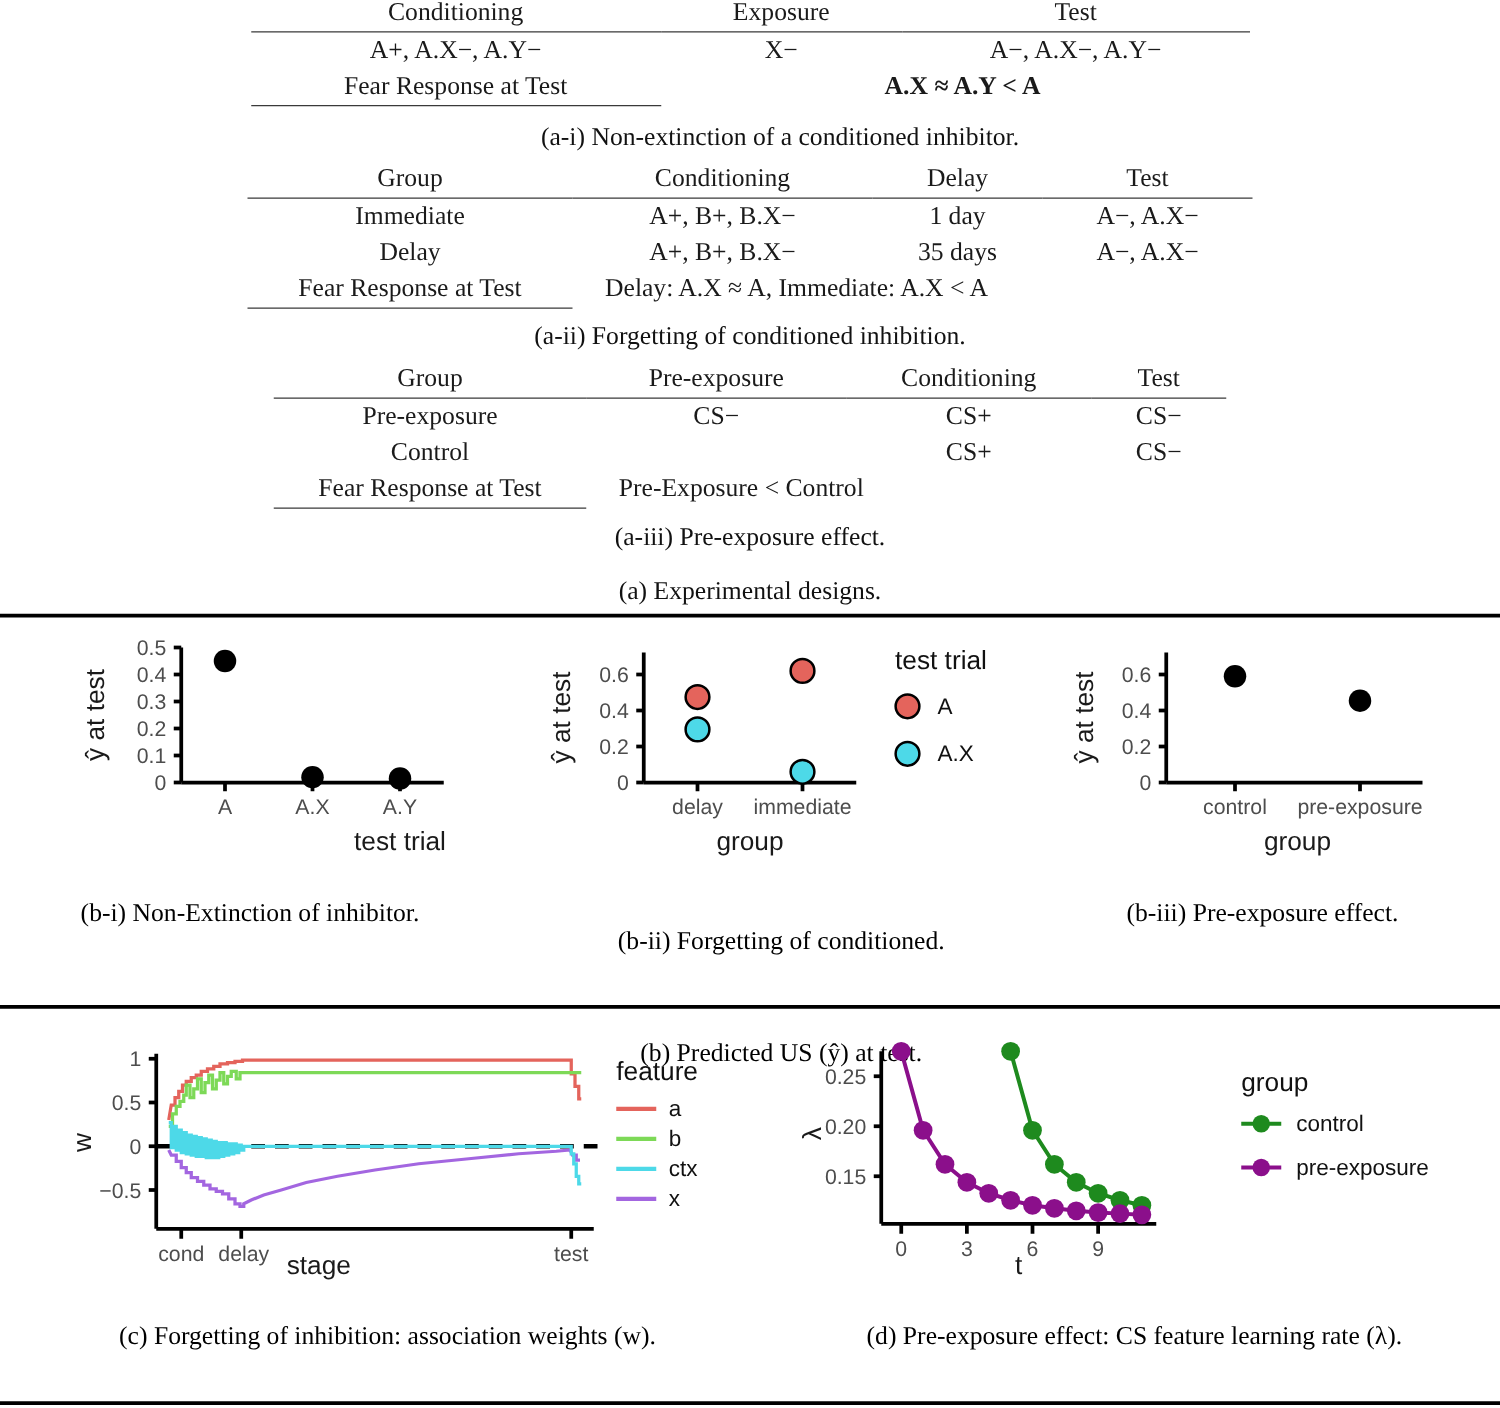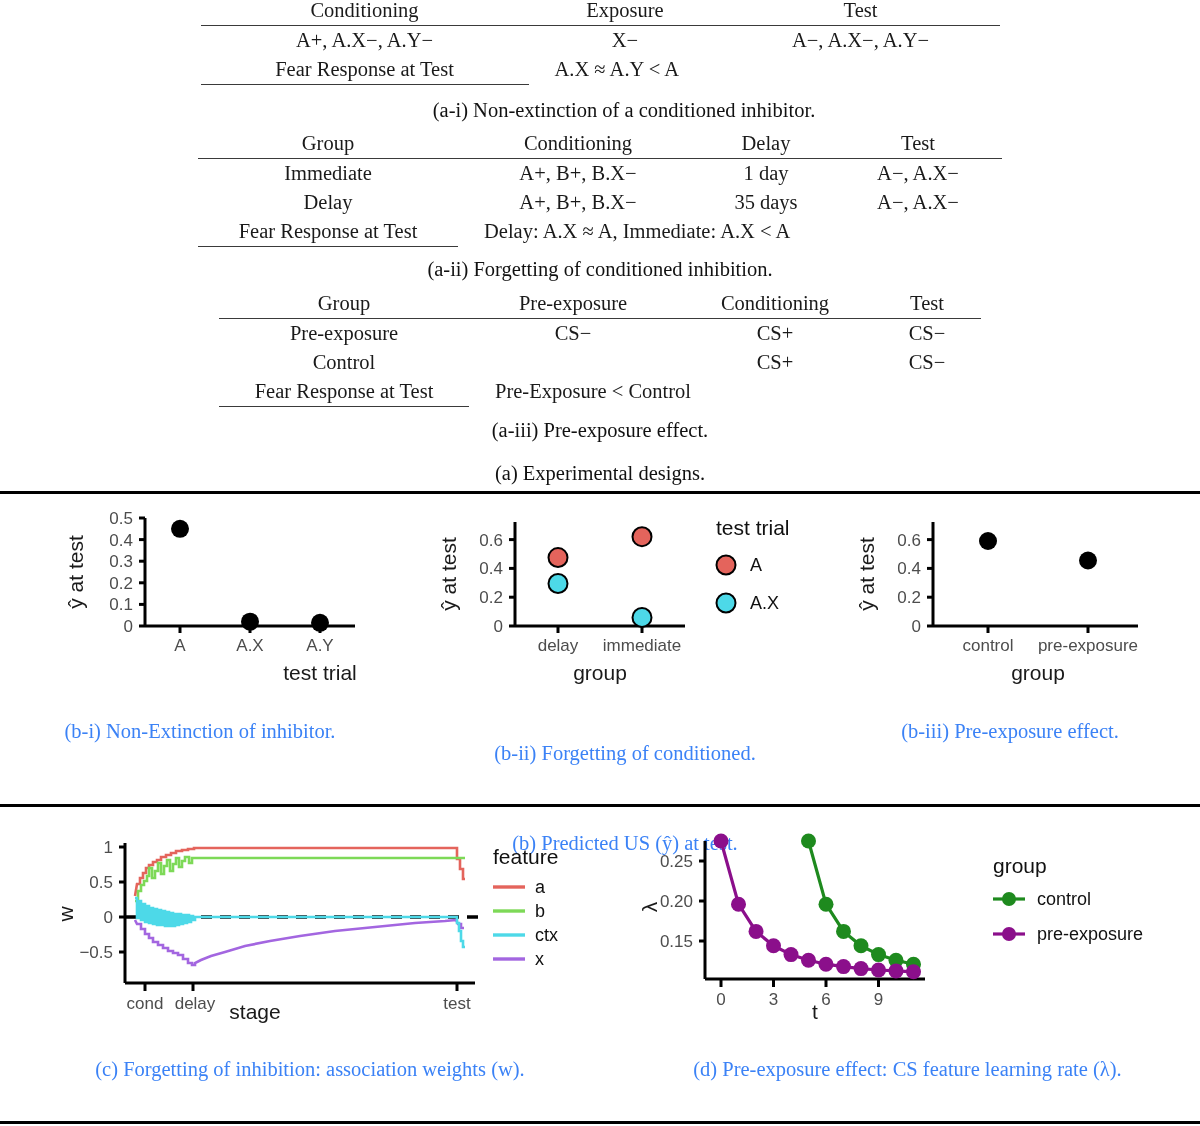--- a/index.html
+++ b/index.html
@@ -50,21 +50,21 @@
   .axis-tick-label{font-family:"Liberation Sans", sans-serif;font-size:17px;fill:#4d4d4d;}
   .axis-title{font-family:"Liberation Sans", sans-serif;font-size:21px;fill:#1a1a1a;}
   .legend-title{font-family:"Liberation Sans", sans-serif;font-size:21px;fill:#111;}
   .legend-label{font-family:"Liberation Sans", sans-serif;font-size:18px;fill:#111;}
 
   svg{display:block;overflow:visible;}
 
   .caption{
     font-family:"Liberation Serif", serif;
     font-size:20.5px;
-    color:#3b82f6;
+    color:#000000;
     text-align:center;
     white-space:nowrap;
   }
 </style>
 </head>
 <body>
 
 <div class="page">
 
   <div class="sec-a">
@@ -77,21 +77,21 @@
           <td style="width:165px;border-bottom:1.4px solid #3a3a3a;">Exposure</td>
           <td style="width:250px;border-bottom:1.4px solid #3a3a3a;">Test</td>
         </tr>
         <tr>
           <td>A+, A.X−, A.Y−</td>
           <td>X−</td>
           <td>A−, A.X−, A.Y−</td>
         </tr>
         <tr>
           <td class="ruled" style="border-bottom:1.4px solid #3a3a3a;">Fear Response at Test</td>
-          <td colspan="2" style="text-align:left;padding-left:26px;">A.X ≈ A.Y &lt; A</td>
+          <td colspan="2" style="text-align:center;padding-left:26px;font-weight:bold;">A.X ≈ A.Y &lt; A</td>
         </tr>
       </tbody>
         </table>
     </div>
     <div class="abs subcap" style="left:0;top:99px;width:1200px;padding-left:24px;">(a-i) Non-extinction of a conditioned inhibitor.</div>
 
     <div class="abs" style="left:0;top:129px;width:1200px;text-align:center;">
       <table class="design" style="margin:0 auto;">
         <tbody>
             <tr>

